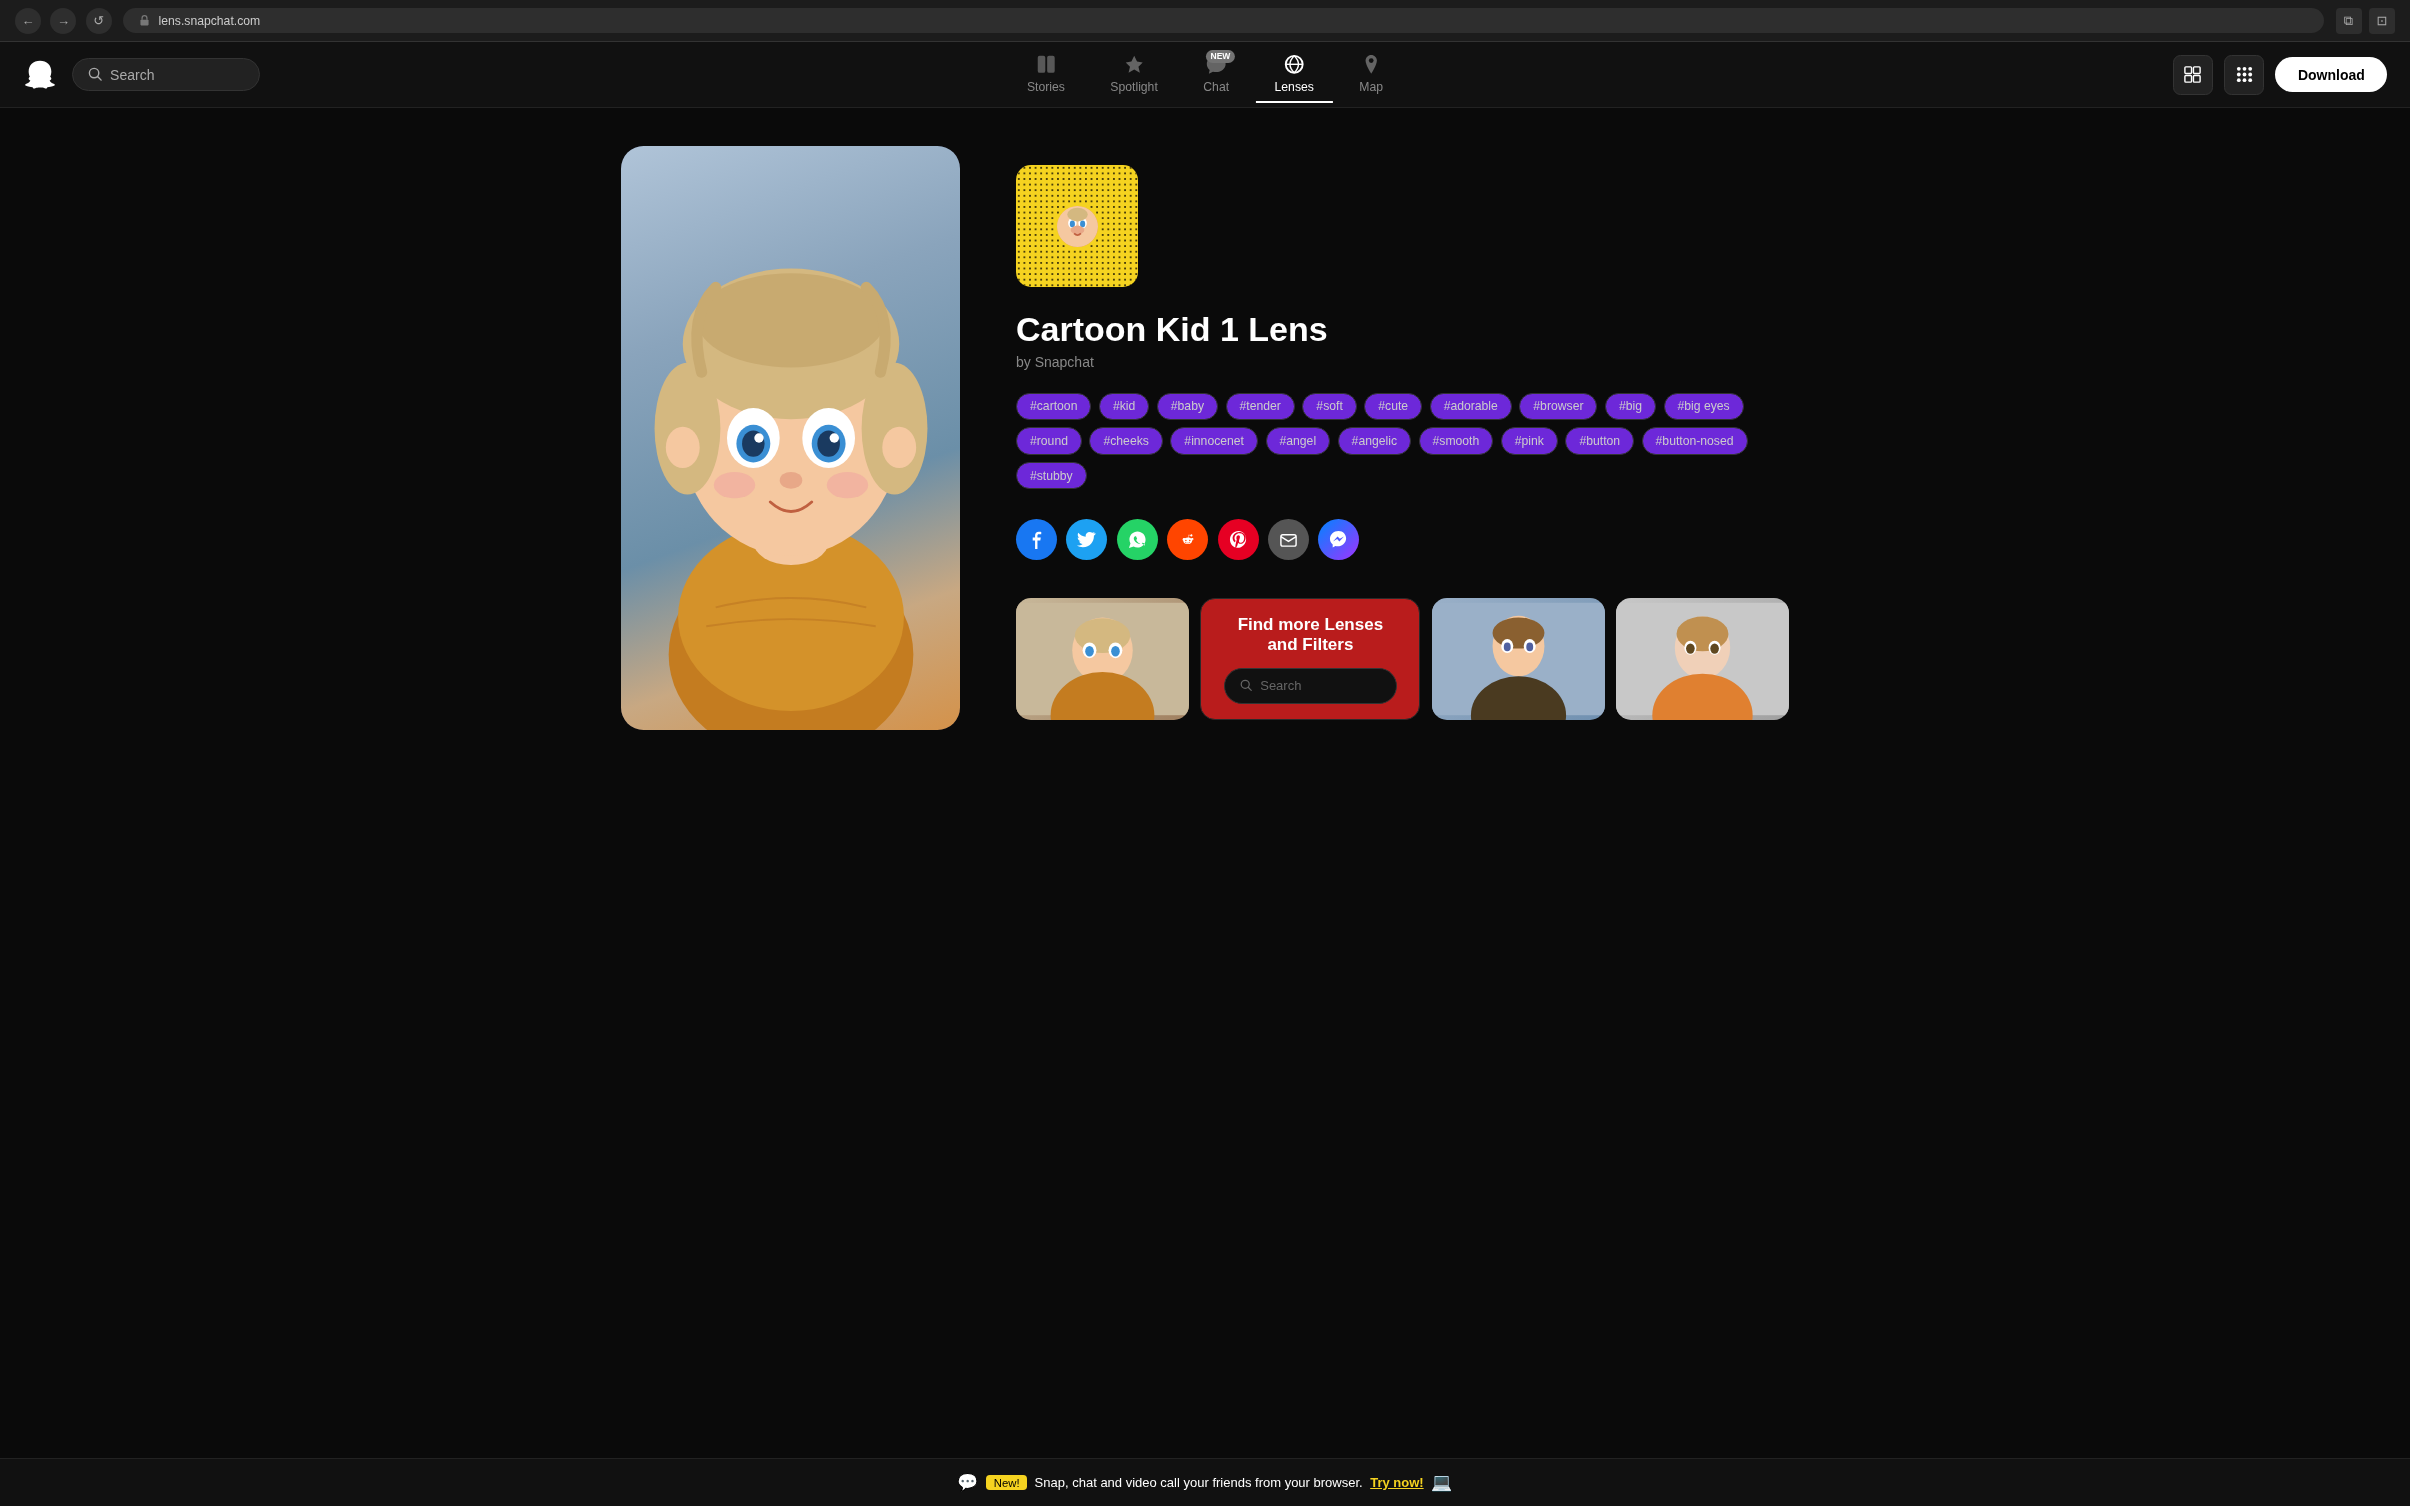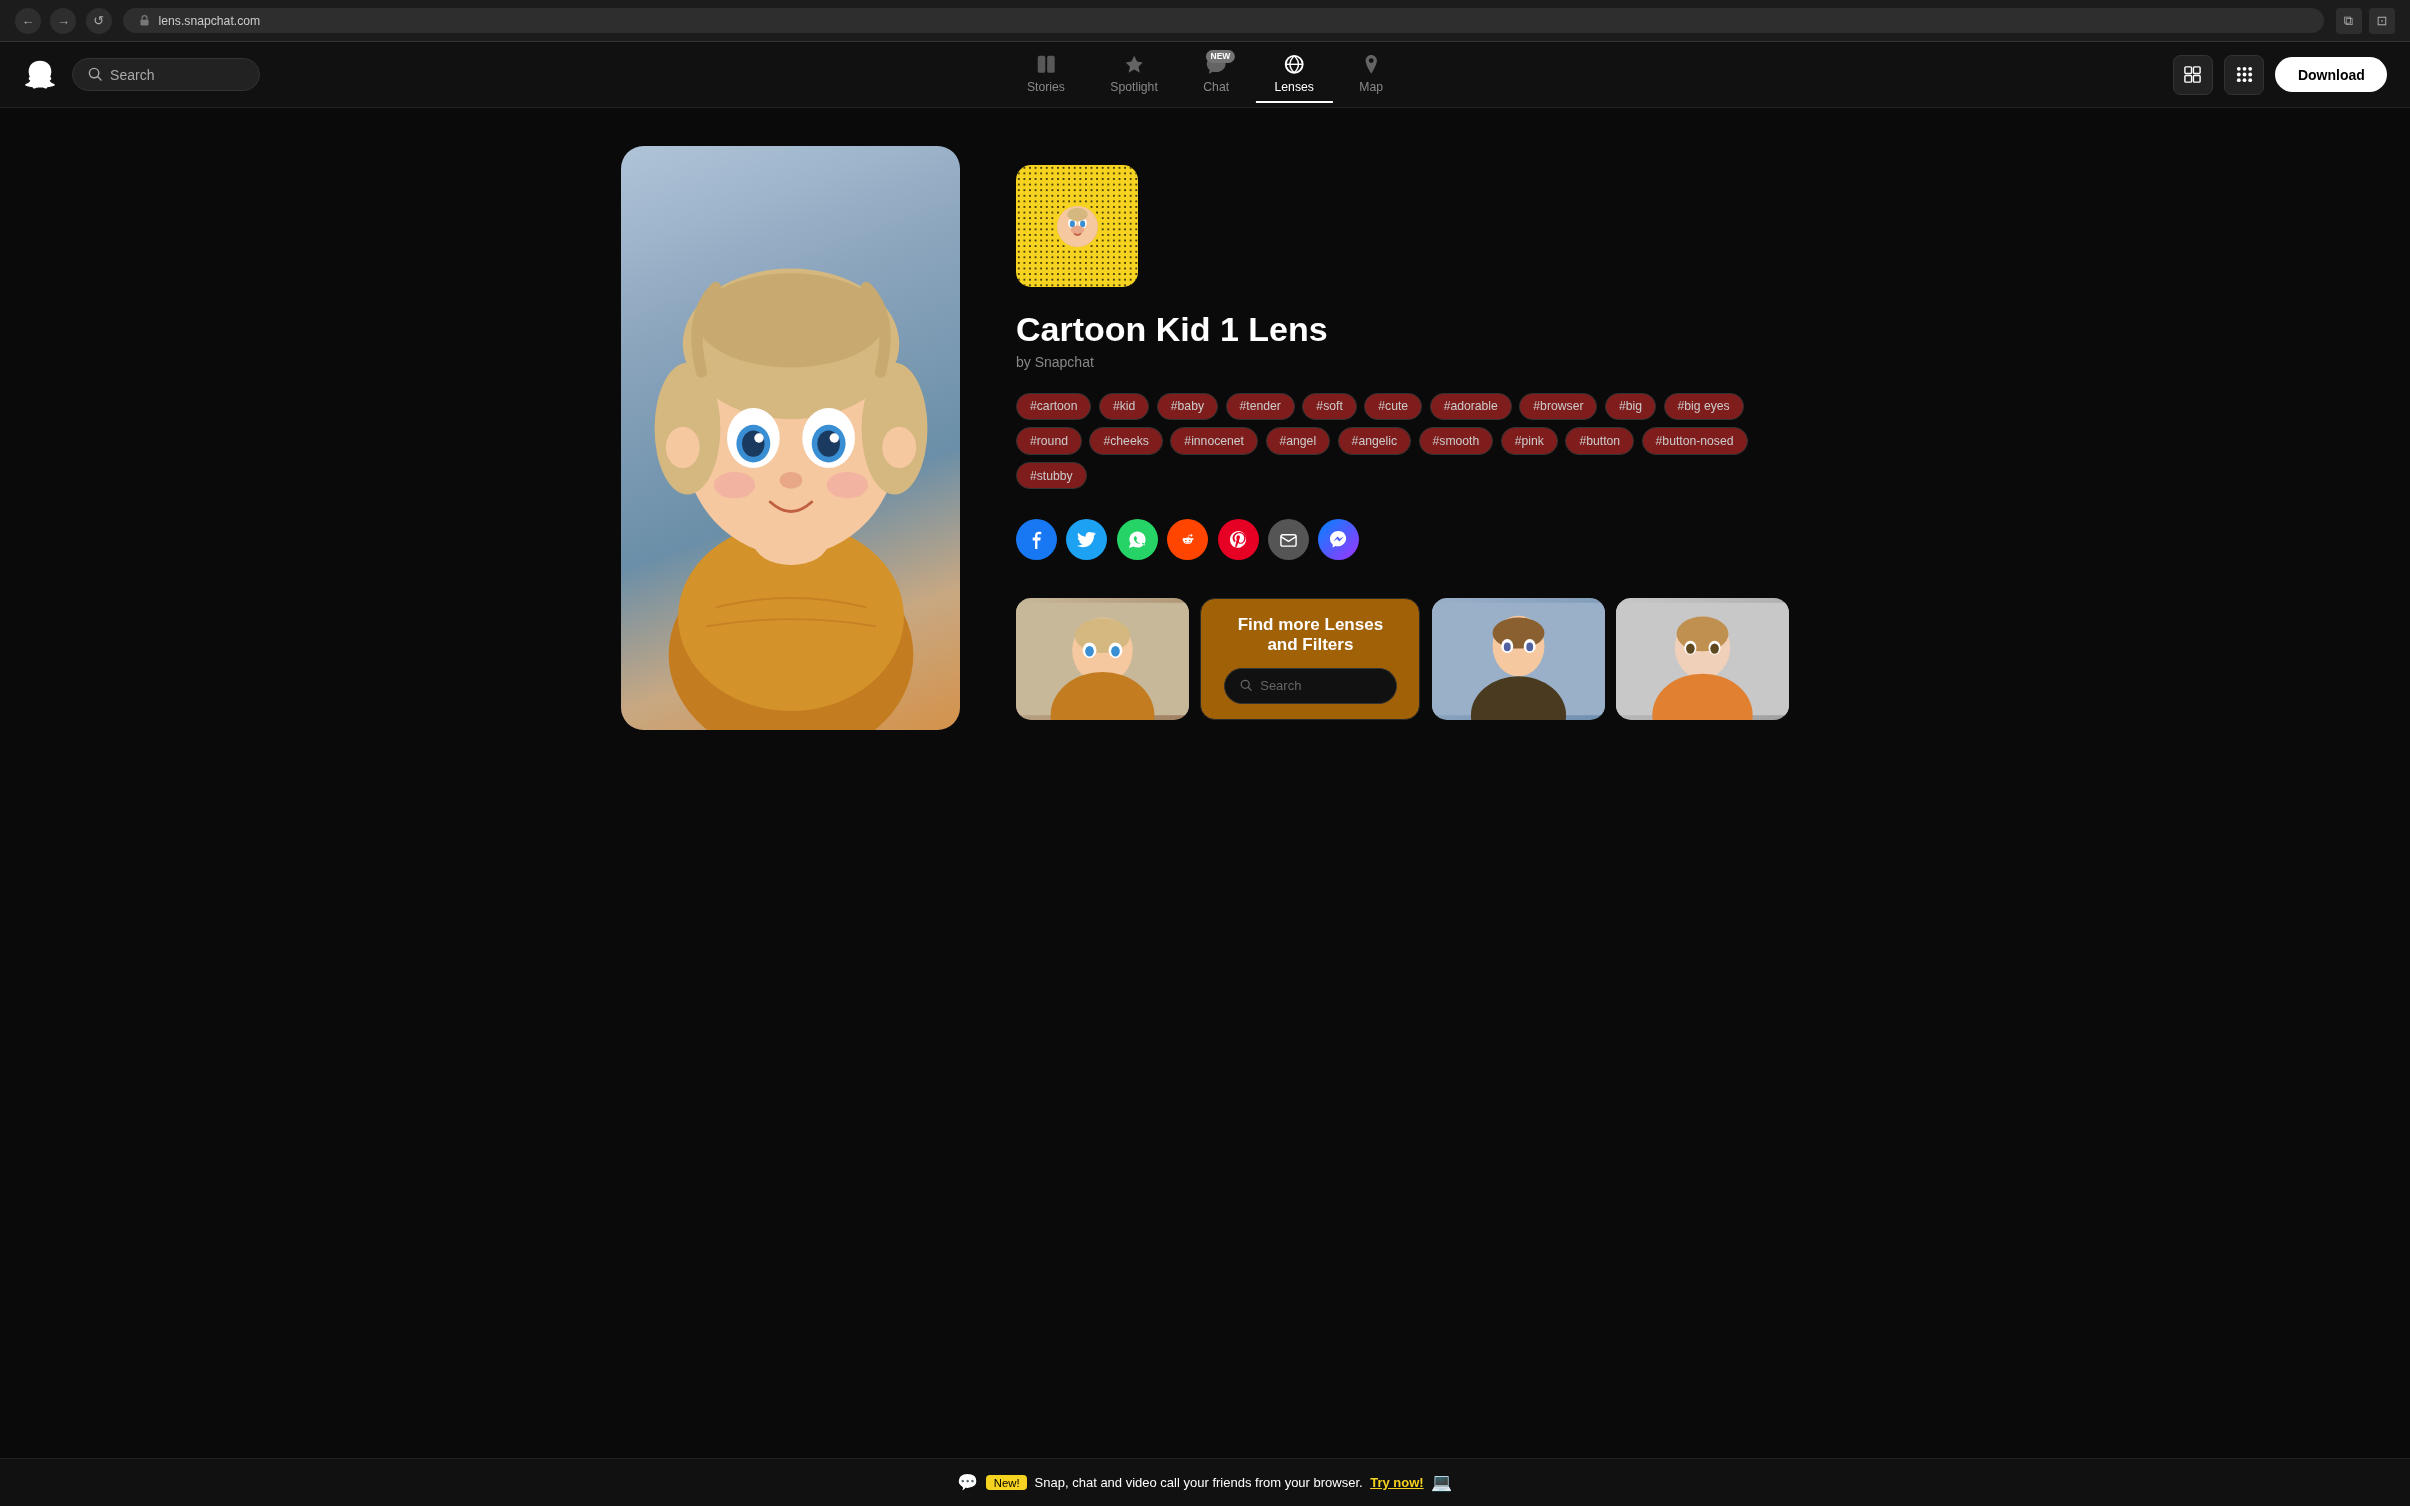--- a/index.html
+++ b/index.html
@@ -248,21 +248,21 @@
     }
 
     
     .tags-container {
       display: flex;
       flex-wrap: wrap;
       gap: 7.5px;
       margin-bottom: 30px;
     }
     .tag {
-      background: #7f1d1d;
+      background: #6d28d9;
       border: 0.9px solid #333;
       border-radius: 15px;
       padding: 5.6px 13px;
       font-size: 12.2px;
       color: #ccc;
       cursor: pointer;
     }
 
     
     .share-row {
@@ -329,21 +329,21 @@
       height: 122px;
       border-radius: 15px;
       overflow: hidden;
       background: #222;
       cursor: pointer;
       position: relative;
     }
 
     
     .find-more-card {
-      background: #a16207;
+      background: #b91c1c;
       border: 0.9px solid #2a2a2a;
       border-radius: 15px;
       padding: 22.6px;
       display: flex;
       flex-direction: column;
       align-items: center;
       justify-content: center;
       gap: 13px;
     }
     .find-more-title {

